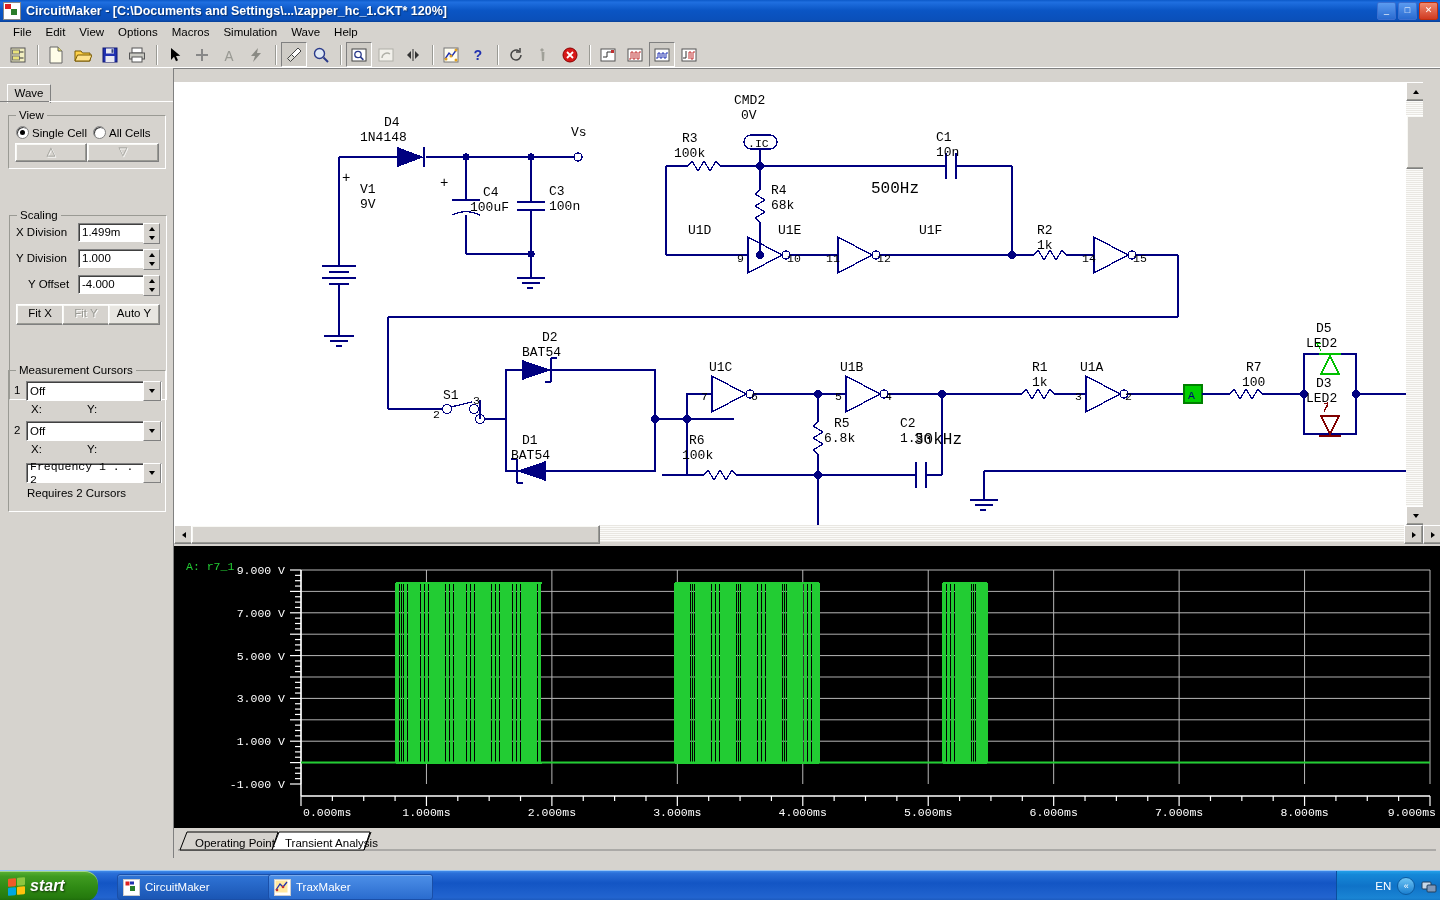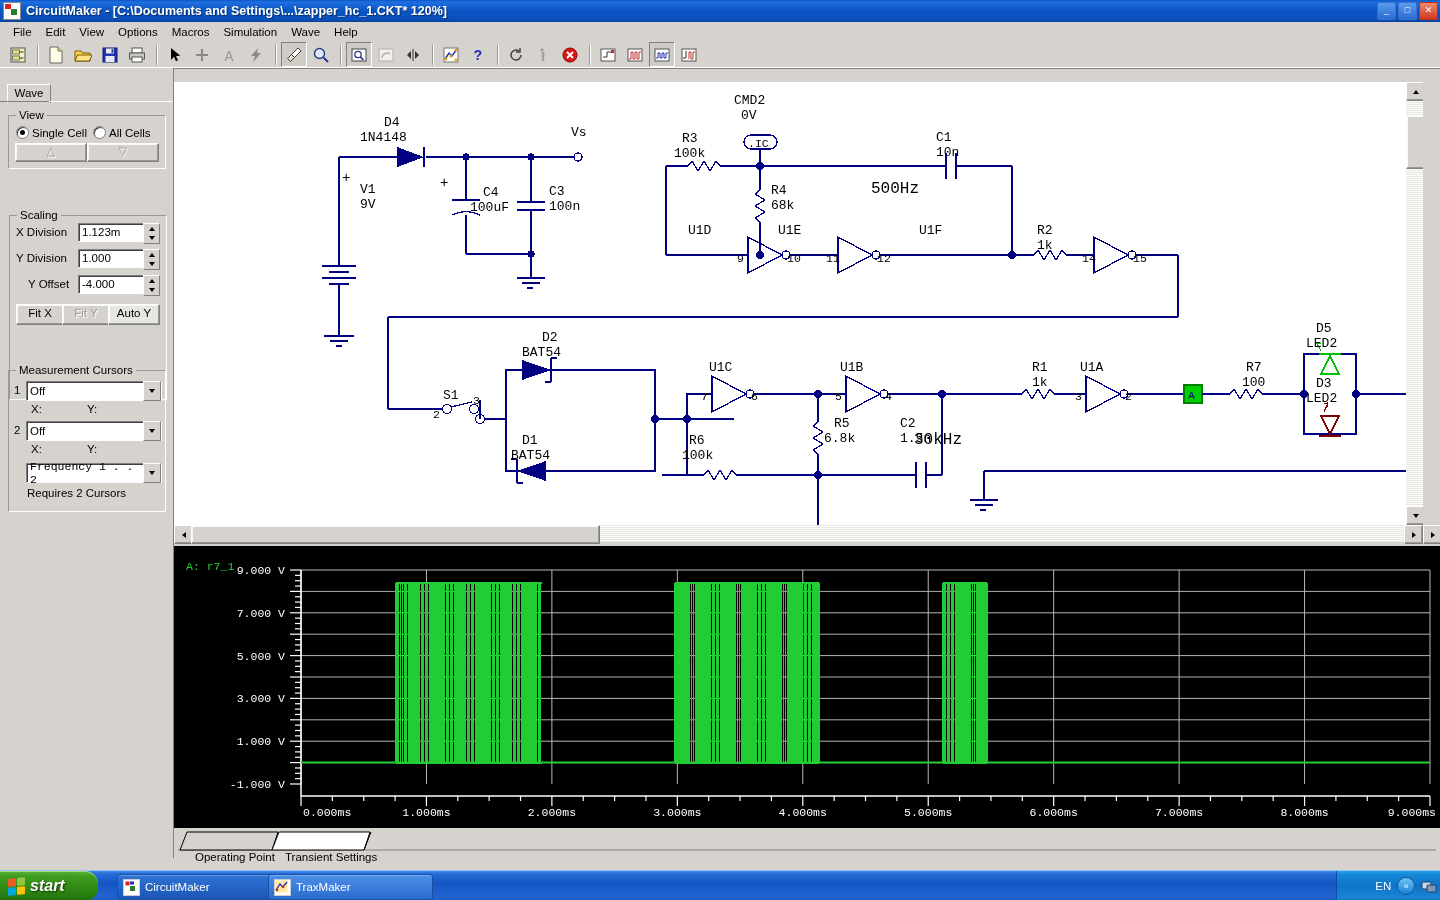--- a/index.html
+++ b/index.html
@@ -157,21 +157,21 @@
     position:absolute;left:174px;top:546px;width:1266px;height:282px;background:#000;
   }
   .wavepanel-border{position:absolute;left:174px;top:544px;width:1266px;height:2px;background:#d6d3ce;}
 
   
   .bottomtabs{
     position:absolute;left:174px;top:829px;width:1266px;height:29px;background:#d6d3ce;
   }
   .stab{
     position:absolute;top:3px;height:17px;line-height:16px;font-size:11.5px;
-    padding:16px 7px;color:#000;white-space:nowrap;
+    padding:2px 7px;color:#000;white-space:nowrap;
   }
 
   
   .taskbar{
     position:absolute;left:0;top:870px;width:1440px;height:30px;
     background:linear-gradient(180deg,#3f8bea 0%,#2a6fd8 8%,#1355c4 40%,#2264cf 88%,#1a56b8 100%);
     border-top:1px solid #96c4f5;
     padding-left:40px;
   }
   .startbtn{
@@ -418,21 +418,21 @@
         <span style="font-size:11.5px;">All Cells</span>
       </div>
       <div class="btn3d disabled" style="position:absolute;left:6px;top:27px;width:70px;height:17px;line-height:15px;">△</div>
       <div class="btn3d disabled" style="position:absolute;left:78px;top:27px;width:70px;height:17px;line-height:15px;">▽</div>
     </div>
 
     <div class="group" style="left:9px;top:110px;width:156px;height:183px;margin-top:37px;">
       <span class="group-title">Scaling</span>
 
       <span class="lbl" style="left:6px;top:10px;">X Division</span>
-      <div class="field" style="position:absolute;left:68px;top:7px;width:62px;height:17px;">1.123m</div>
+      <div class="field" style="position:absolute;left:68px;top:7px;width:62px;height:17px;">1.499m</div>
       <div class="spin" style="position:absolute;left:133px;top:7px;height:19px;">
         <div>
             <span class="arrowup"></span>
           </div>
           <div>
             <span class="arrowdn"></span>
           </div>
       </div>
 
       <span class="lbl" style="left:6px;top:36px;">Y Division</span>
@@ -1075,21 +1075,21 @@
   </div>
 
   <div class="bottomtabs">
     <svg width="1266" height="29" viewBox="0 0 1266 29" style="position:absolute;left:0;top:0;">
       <path d="M4 21 H1262" stroke="#808080" fill="none"></path>
       <path d="M6 21 L13 3 H104 L98 21 Z" fill="#d6d3ce" stroke="#000" stroke-width="1"></path>
       <path d="M98 21 L105 3 H196 L190 21 Z" fill="#fff" stroke="#000" stroke-width="1"></path>
       <path d="M190 21 L197 3" stroke="#000" fill="none"></path>
     </svg>
     <div class="stab" style="left:14px;top:4px;">Operating Point</div>
-    <div class="stab" style="left:104px;top:4px;">Transient Settings</div>
+    <div class="stab" style="left:104px;top:4px;">Transient Analysis</div>
   </div>
 
   <div class="taskbar">
     <div class="startbtn">
       <span class="startflag">
           <i></i>
           <i></i>
           <i></i>
           <i></i>
         </span>

